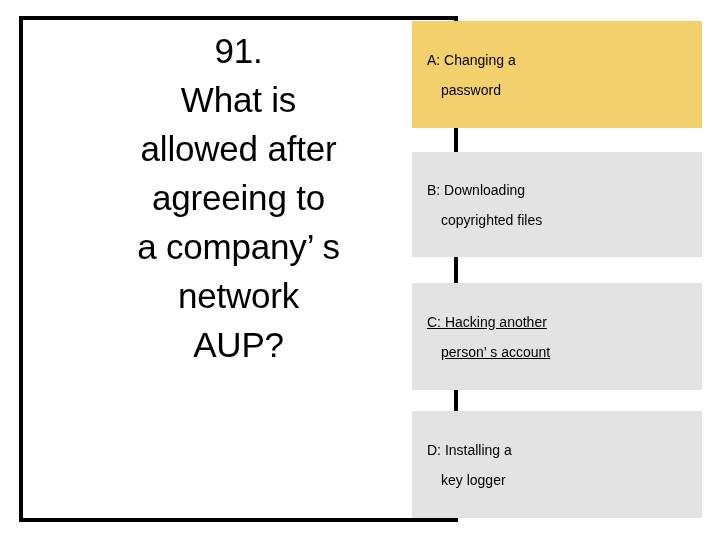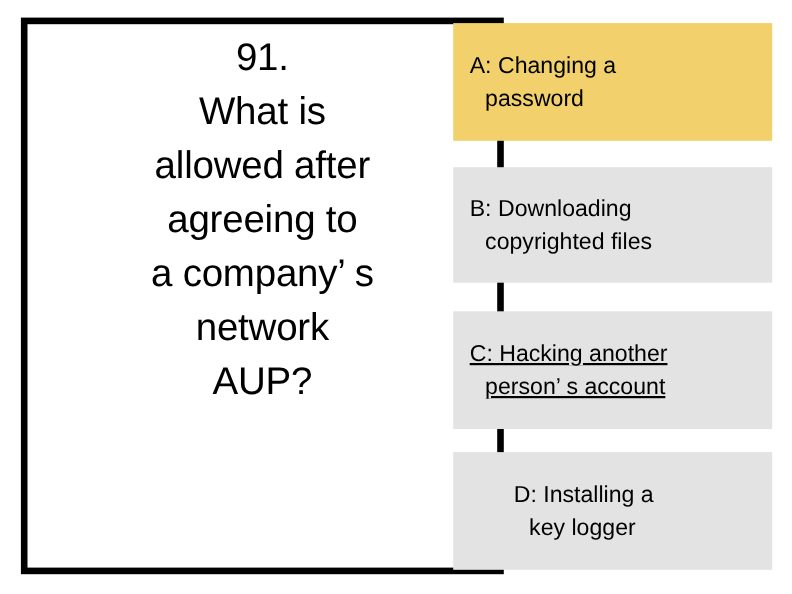--- a/index.html
+++ b/index.html
@@ -17,21 +17,21 @@
   }
 
   
   #question-panel {
     position: absolute;
     left: 19px;
     top: 16px;
     width: 439px;
     height: 506px;
     box-sizing: border-box;
-    border: 6px solid #ef4444;
+    border: 4px solid #ef4444;
     background: #ffffff;
   }
   #question-text {
     position: absolute;
     left: 0;
     right: 0;
     top: 6px;
     text-align: center;
     font-size: 35px;
     line-height: 49px;
@@ -54,21 +54,21 @@
     width: 290px;
     box-sizing: border-box;
     display: flex;
     align-items: center;
   }
   .answer-text {
     display: block;
     width: 100%;
     padding-left: 15px;
     padding-right: 0;
-    font-size: 21px;
+    font-size: 14px;
     line-height: 30px;
     white-space: pre-line;
     text-indent: -14px;
     padding-left: 29px;
   }
   
   .answer-box.overflow .answer-text {
     width: 300px;
     text-decoration: underline;
   }
@@ -101,18 +101,18 @@
   <div class="answer-box" id="answer-b" style="background: rgb(227, 227, 227);">
     <span class="answer-text">B: Downloading
  copyrighted files</span>
   </div>
 
   <div class="answer-box overflow" id="answer-c" style="background: rgb(227, 227, 227);">
     <span class="answer-text">C: Hacking another
  person’ s account</span>
   </div>
 
-  <div class="answer-box" id="answer-d" style="background: rgb(227, 227, 227); padding-left: 40px;">
+  <div class="answer-box" id="answer-d" style="background: rgb(227, 227, 227);">
     <span class="answer-text">D: Installing a
  key logger</span>
   </div>
 
 </div>
 
 </body></html>

